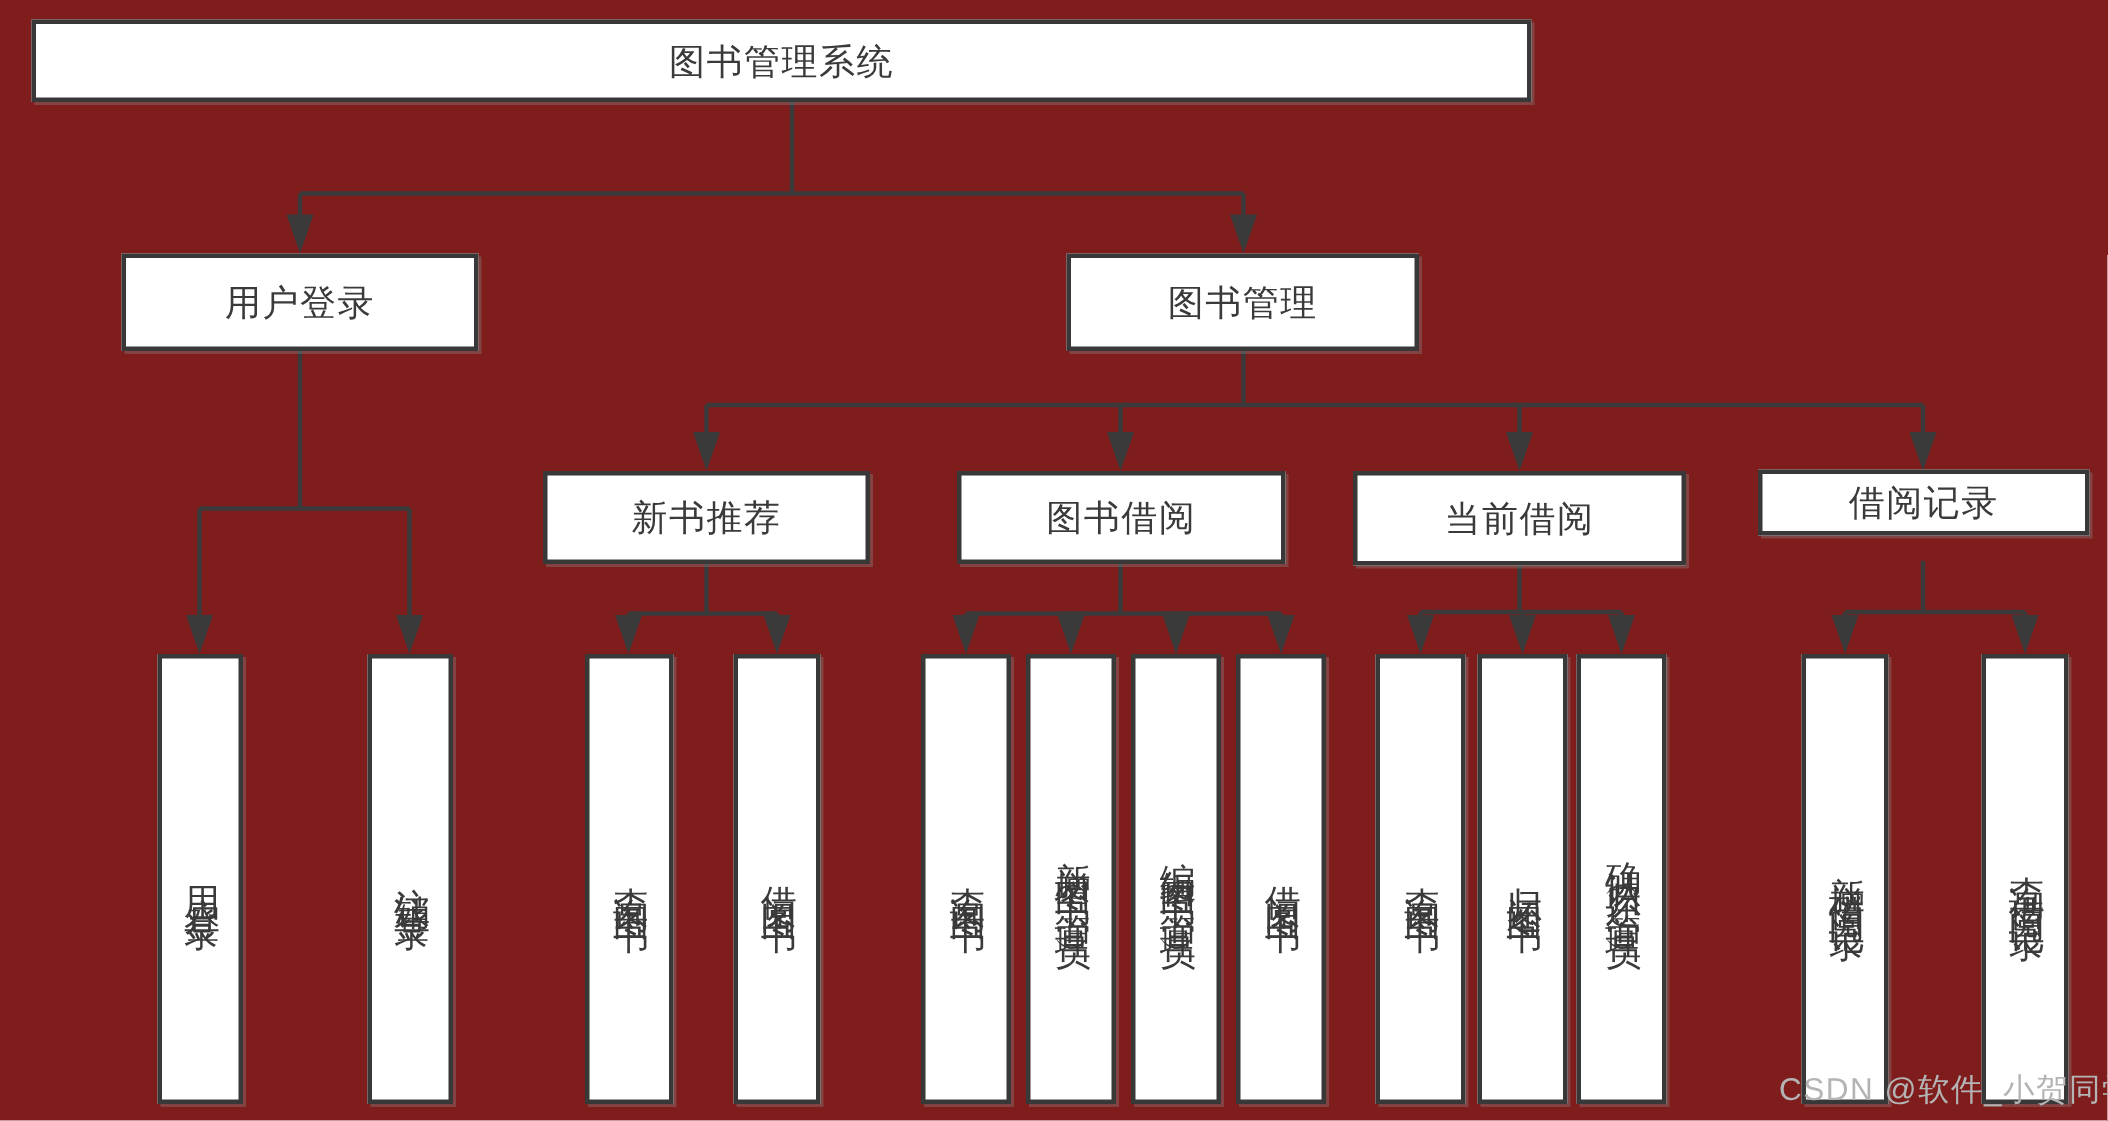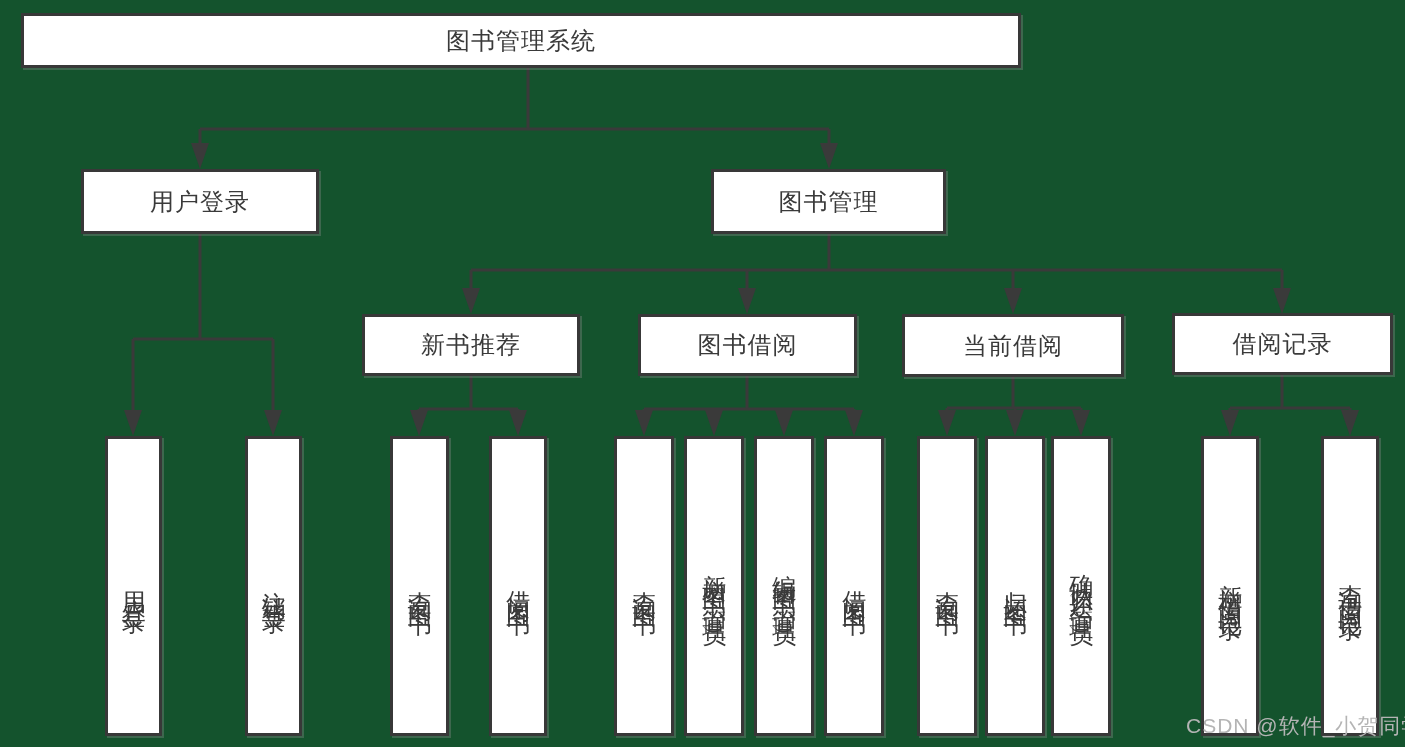--- a/index.html
+++ b/index.html
@@ -1,19 +1,19 @@
 <!DOCTYPE html>
 <html><head>
 <meta charset="utf-8">
 <style>
   html,body{margin:0;padding:0;background:#ffffff;}
   .canvas{
     position:relative;
     width:1405px;height:747px;
-    background:#14532d;
+    background:#7f1d1d;
     overflow:hidden;
     font-family:"Liberation Sans", sans-serif;
     color:#3a3a3a;
   }
   .wires{position:absolute;left:0;top:0;width:1405px;height:747px;}
   .wires path{stroke:#3a3a3a;stroke-width:3;fill:none;}
   .wires polygon{fill:#3a3a3a;stroke:none;}
   .box{
     position:absolute;
     box-sizing:border-box;
@@ -99,21 +99,21 @@
 
   <div class="box hbox" style="left:362px;top:314px;width:218px;height:62px;">
     <span class="lbl">新书推荐</span>
   </div>
   <div class="box hbox" style="left:638px;top:314px;width:219px;height:62px;">
     <span class="lbl">图书借阅</span>
   </div>
   <div class="box hbox" style="left:902px;top:314px;width:222px;height:63px;">
     <span class="lbl">当前借阅</span>
   </div>
-  <div class="box hbox" style="left:1172px;top:313px;width:221px;height:62px;">
+  <div class="box hbox" style="left:1172px;top:313px;width:221px;height:44px;">
     <span class="lbl">借阅记录</span>
   </div>
 
   <div class="box vbox" style="left:105px;top:436px;width:57px;height:300px;">
     <span class="vlbl">用户登录</span>
   </div>
   <div class="box vbox" style="left:245px;top:436px;width:57px;height:300px;">
     <span class="vlbl">注销登录</span>
   </div>
 

